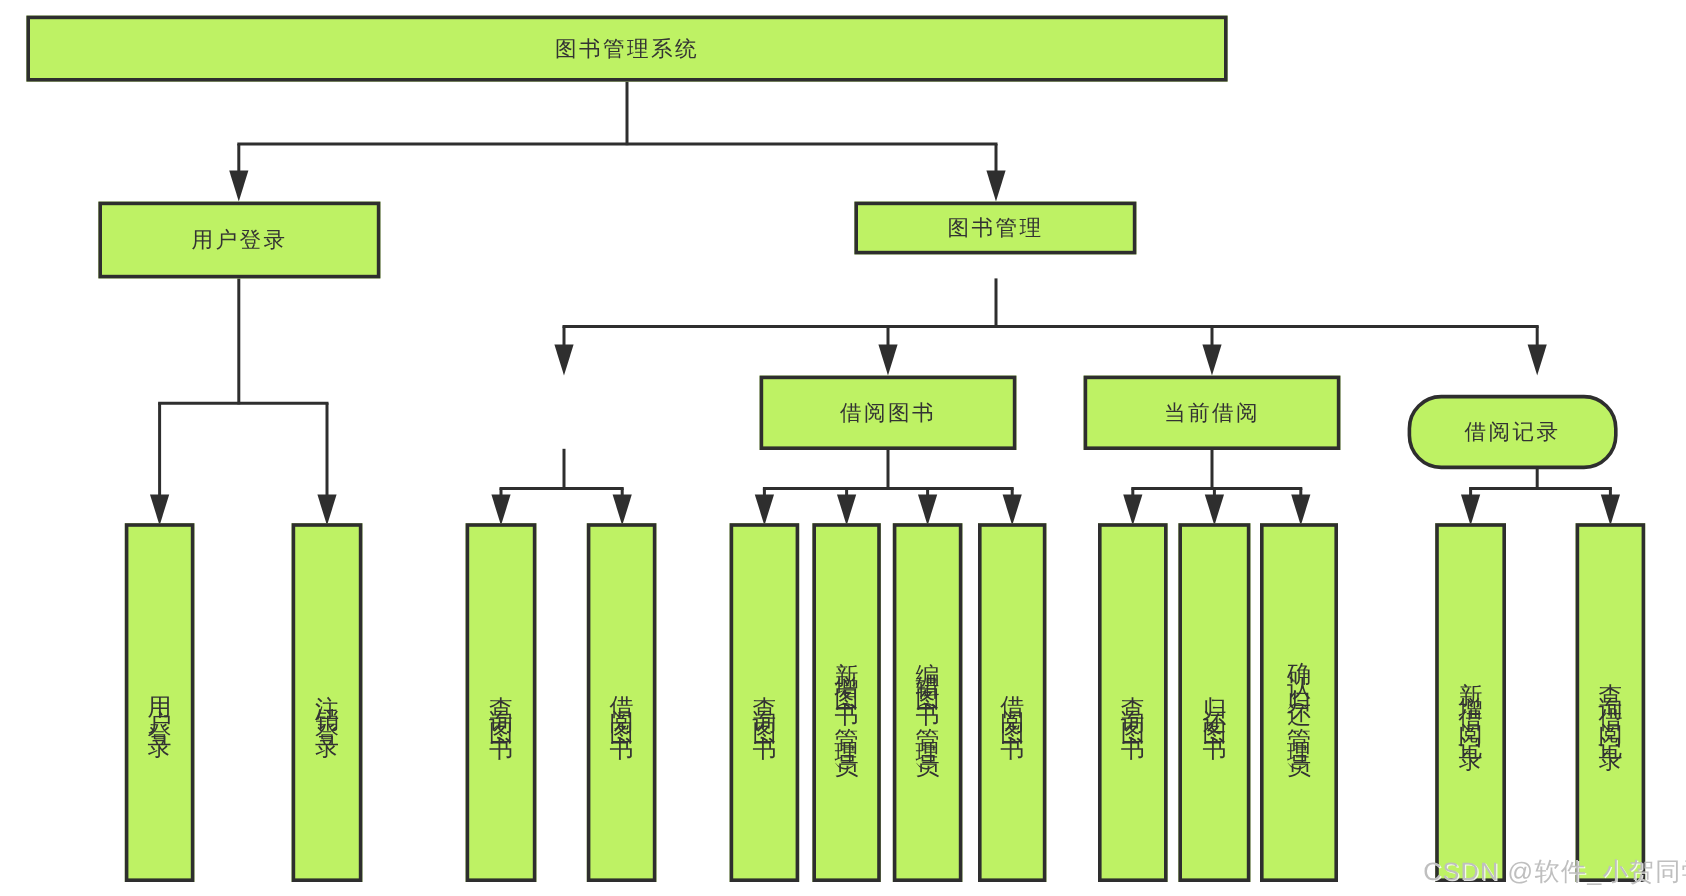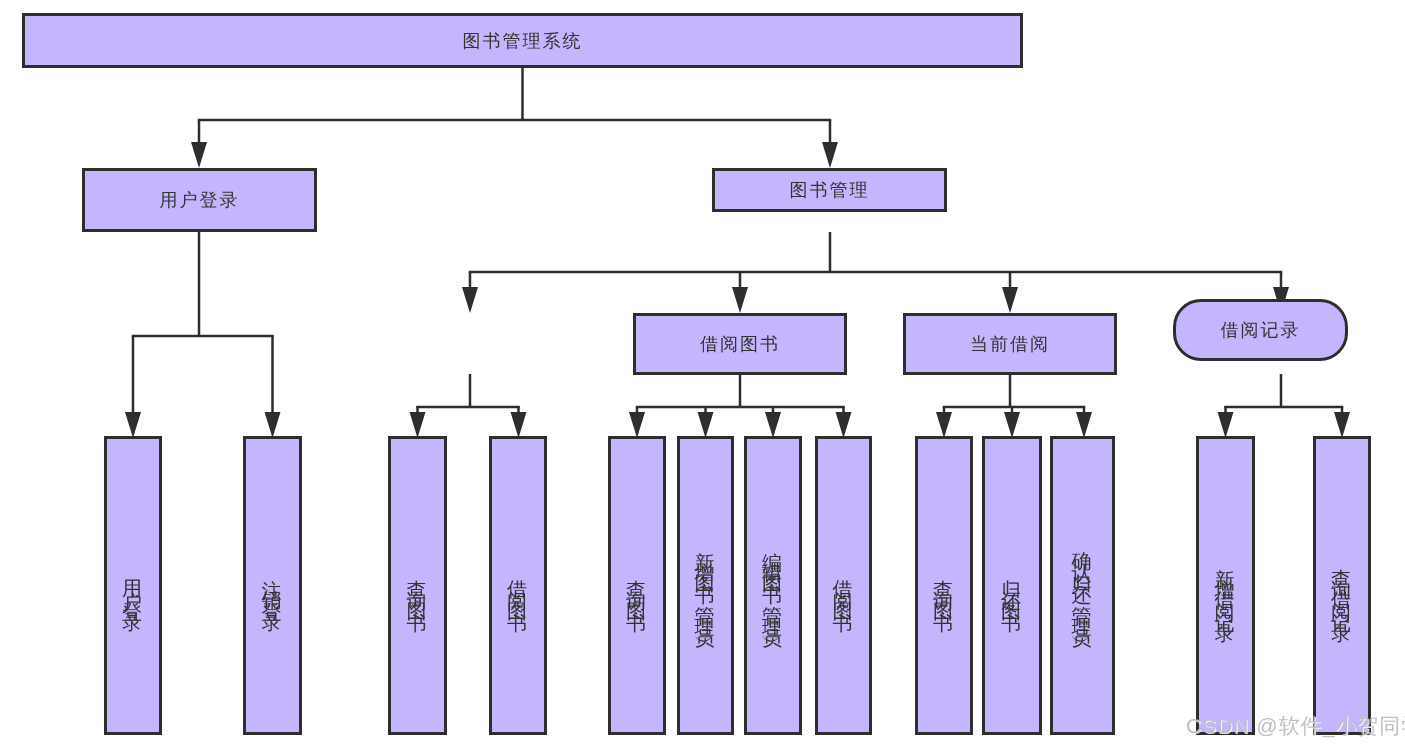--- a/index.html
+++ b/index.html
@@ -6,21 +6,21 @@
   #stage{
     position:relative;
     width:1405px;height:747px;
     background:#fff;
     font-family:"Liberation Sans","DejaVu Sans",sans-serif;
     overflow:hidden;
   }
   .box{
     position:absolute;
     box-sizing:border-box;
-    background:#c4b5fd;
+    background:#bef264;
     border:3px solid #2e2e2e;
     color:#333;
     display:flex;
     align-items:center;
     justify-content:center;
     z-index:2;
   }
   .hbox{
     font-size:18px;
     letter-spacing:2px;
@@ -138,21 +138,21 @@
   <div class="box hbox" style="left:712px;top:168px;width:235px;height:44px;">
     <span>图书管理</span>
   </div>
 
   <div class="box hbox" style="left:633px;top:313px;width:214px;height:62px;">
     <span>借阅图书</span>
   </div>
   <div class="box hbox" style="left:903px;top:313px;width:214px;height:62px;">
     <span>当前借阅</span>
   </div>
-  <div class="box hbox" style="left:1173px;top:299px;width:175px;height:62px;border-radius:28px;">
+  <div class="box hbox" style="left:1173px;top:329px;width:175px;height:62px;border-radius:28px;">
     <span>借阅记录</span>
   </div>
 
   <div class="box vbox" style="left:104px;top:436px;width:58px;height:299px;">
     <span>用户登录</span>
   </div>
   <div class="box vbox" style="left:243px;top:436px;width:59px;height:299px;">
     <span>注销登录</span>
   </div>
 

